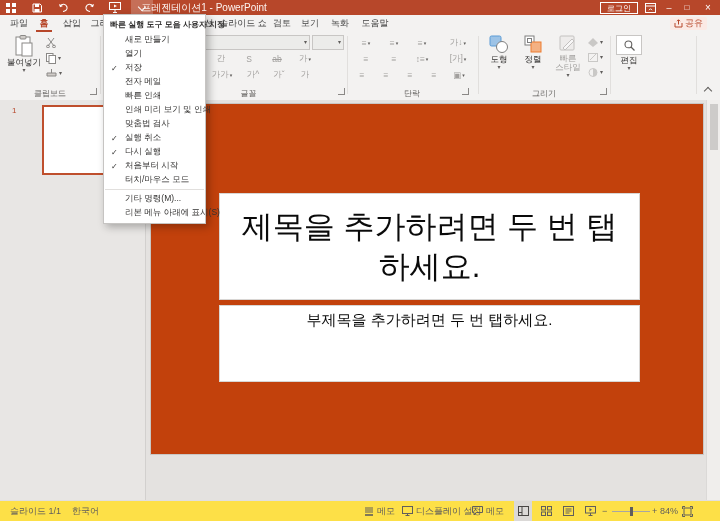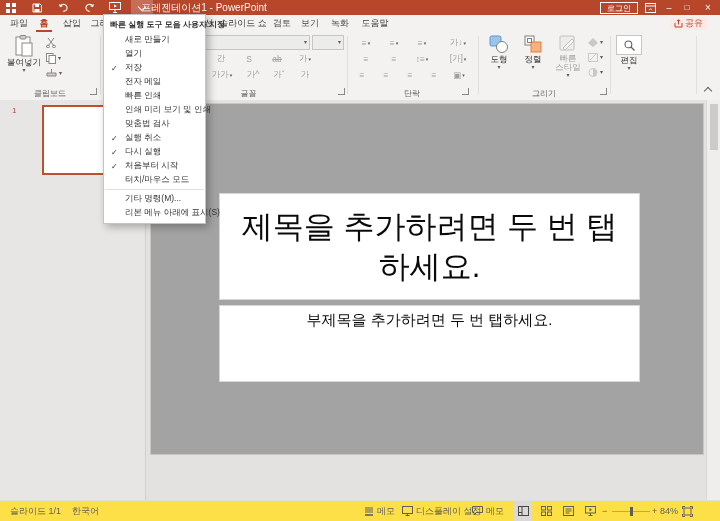--- a/index.html
+++ b/index.html
@@ -45,21 +45,21 @@
   .combo .caret{margin-right:2px;}
   .glyphbtn{color:#a19f9d;}
   .strike{text-decoration:line-through;}
   .editing-box{width:24px;height:18px;background:#fff;border:1px solid #c8c6c4;display:flex;align-items:center;justify-content:center;}
 
   
   .thumbs{left:0;top:100px;width:145px;height:400px;background:#e8e6e4;border-right:1px solid #d2d0ce;}
   .thumb-num{position:absolute;left:12px;top:6px;color:#b7472a;font-size:8px;}
   .thumb-slide{position:absolute;left:42px;top:5px;width:96px;height:66px;background:#fff;border:2px solid #bf4f2d;box-shadow:inset 0 0 0 1px #fff;}
   .canvas{left:146px;top:100px;width:560px;height:400px;background:#e4e2e0;}
-  .slide{position:absolute;left:4px;top:3px;width:554px;height:352px;background:#a3a3a3;border:1px solid #c9c7c5;box-sizing:border-box;text-decoration:underline;}
+  .slide{position:absolute;left:4px;top:3px;width:554px;height:352px;background:#c2410c;border:1px solid #c9c7c5;box-sizing:border-box;text-decoration:underline;}
   .ph{position:absolute;border:1px solid #d8d6d4;box-sizing:border-box;background:#fff;}
   .ph-title{left:68px;top:89px;width:421px;height:107px;display:flex;align-items:center;justify-content:center;
             font-size:31px;line-height:1.28;color:#0a0a0a;text-align:center;padding:0 8px;}
   .ph-sub{left:68px;top:201px;width:421px;height:77px;font-size:15px;color:#0a0a0a;text-align:center;padding-top:5px;}
   .scrollbar{left:706px;top:100px;width:14px;height:400px;background:#f0eeec;border-left:1px solid #dbd9d7;}
   .scroll-thumb{position:absolute;left:3px;top:4px;width:8px;height:46px;background:#cdcbc9;}
 
   
   .statusbar{left:0;top:500px;width:720px;height:21px;background:#fde047;border-top:1px solid #e1dfdd;color:#605e5c;box-sizing:border-box;}
   .sb-item{position:absolute;top:0;height:20px;display:flex;align-items:center;gap:3px;font-size:9px;white-space:nowrap;}

